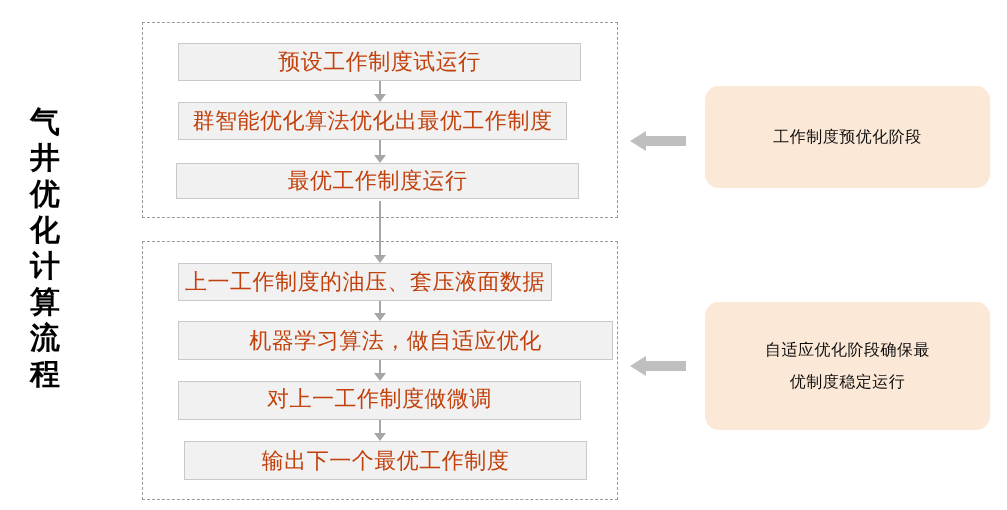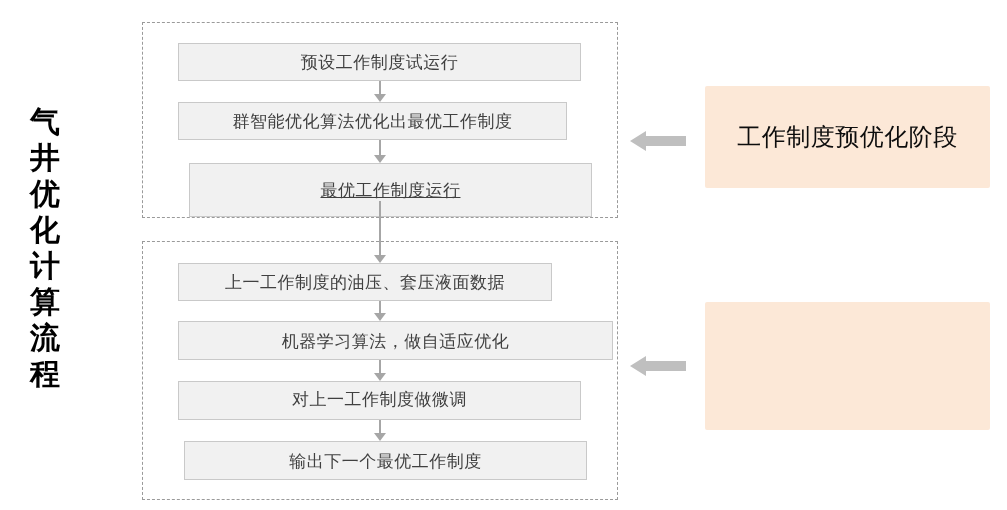--- a/index.html
+++ b/index.html
@@ -54,31 +54,31 @@
 
   
   .process-box {
     position: absolute;
     box-sizing: border-box;
     background: #f1f1f1;
     border: 1px solid #c9c9c9;
     display: flex;
     align-items: center;
     justify-content: center;
-    font-size: 17px;
+    font-size: 22px;
     line-height: 20px;
-    color: #404040;
+    color: #c2410c;
     letter-spacing: 0.5px;
     white-space: nowrap;
   }
 
   
   #box-p1 { left: 178px; top: 43px;  width: 403px; height: 38px; }
   #box-p2 { left: 178px; top: 102px; width: 389px; height: 38px; }
-  #box-p3 { left: 189px; top: 163px; width: 403px; height: 54px; text-decoration: underline; }
+  #box-p3 { left: 176px; top: 163px; width: 403px; height: 36px; }
 
   
   #box-a1 { left: 178px; top: 263px; width: 374px; height: 38px; }
   #box-a2 { left: 178px; top: 321px; width: 435px; height: 39px; }
   #box-a3 { left: 178px; top: 381px; width: 403px; height: 39px; font-family: Liberation Mono, monospace; }
   #box-a4 { left: 178px; top: 441px; width: 403px; height: 39px; margin-left: 6px; }
 
   
   .connector {
     position: absolute;
@@ -135,26 +135,26 @@
   }
   .callout-arrow svg { display: block; }
   #arrow-stage-1 { left: 630px; top: 129px; }
   #arrow-stage-2 { left: 630px; top: 354px; }
 
   
   .stage-panel {
     position: absolute;
     box-sizing: border-box;
     background: #fce8d7;
-    border-radius: 2px;
+    border-radius: 14px;
     display: flex;
     align-items: center;
     justify-content: center;
     text-align: center;
-    font-size: 24px;
+    font-size: 16px;
     line-height: 32px;
     color: #0d0d0d;
     letter-spacing: 0.5px;
     padding: 6px 18px;
   }
   #stage-panel-1 {
     left: 705px;
     top: 86px;
     width: 285px;
     height: 102px;
@@ -231,14 +231,16 @@
 </div>
 
 <div class="callout-arrow" id="arrow-stage-2">
   <svg width="56" height="24" viewBox="0 0 56 24">
     <polygon points="0,12 16,2 16,7 56,7 56,17 16,17 16,22" fill="#bfbfbf"></polygon>
   </svg>
 </div>
 
 <div class="stage-panel" id="stage-panel-2">
   <div>
+    <span>自适应优化阶段确保最</span>
+    <span>优制度稳定运行</span>
   </div>
 </div>
 
 </body></html>

